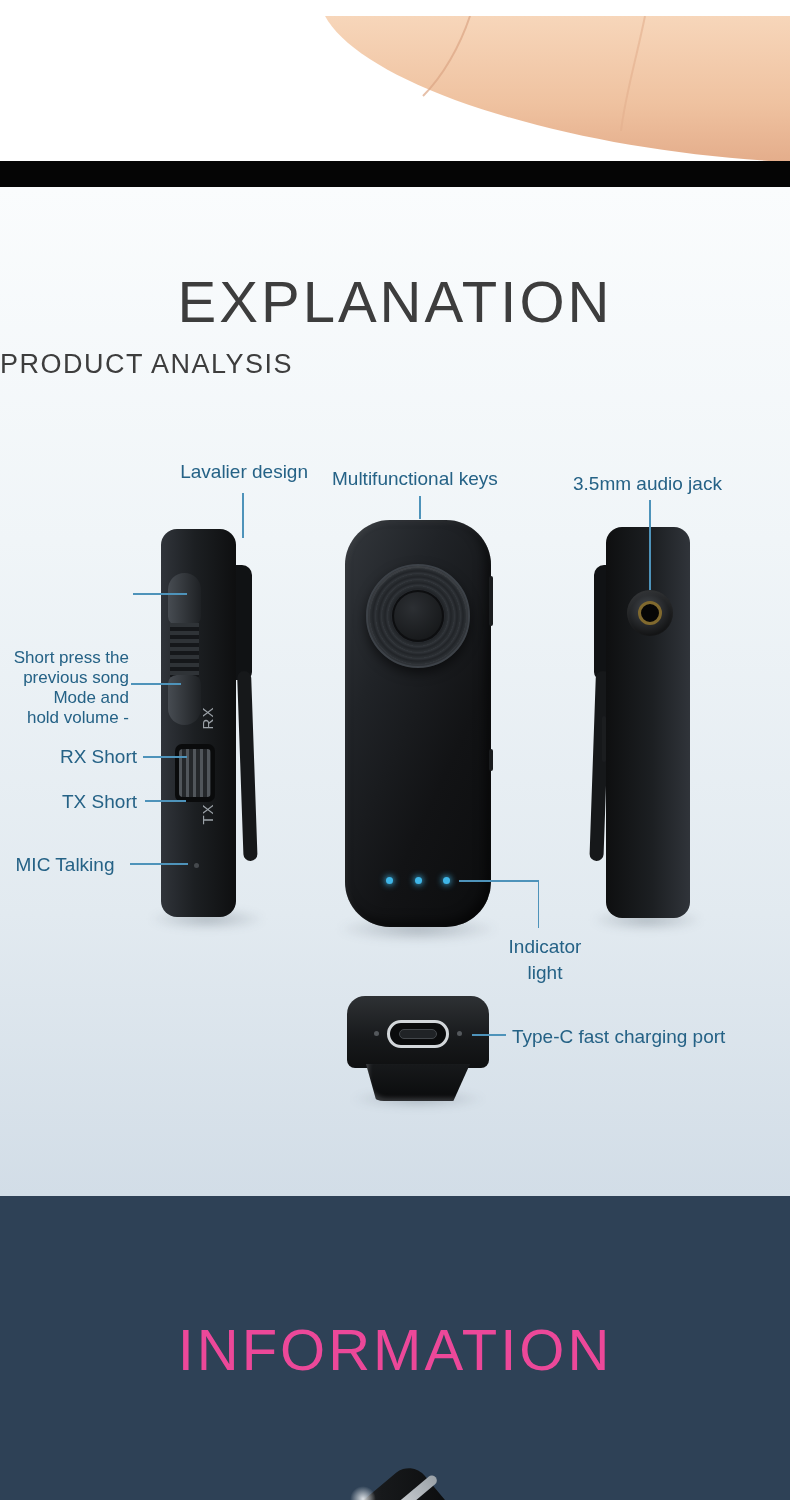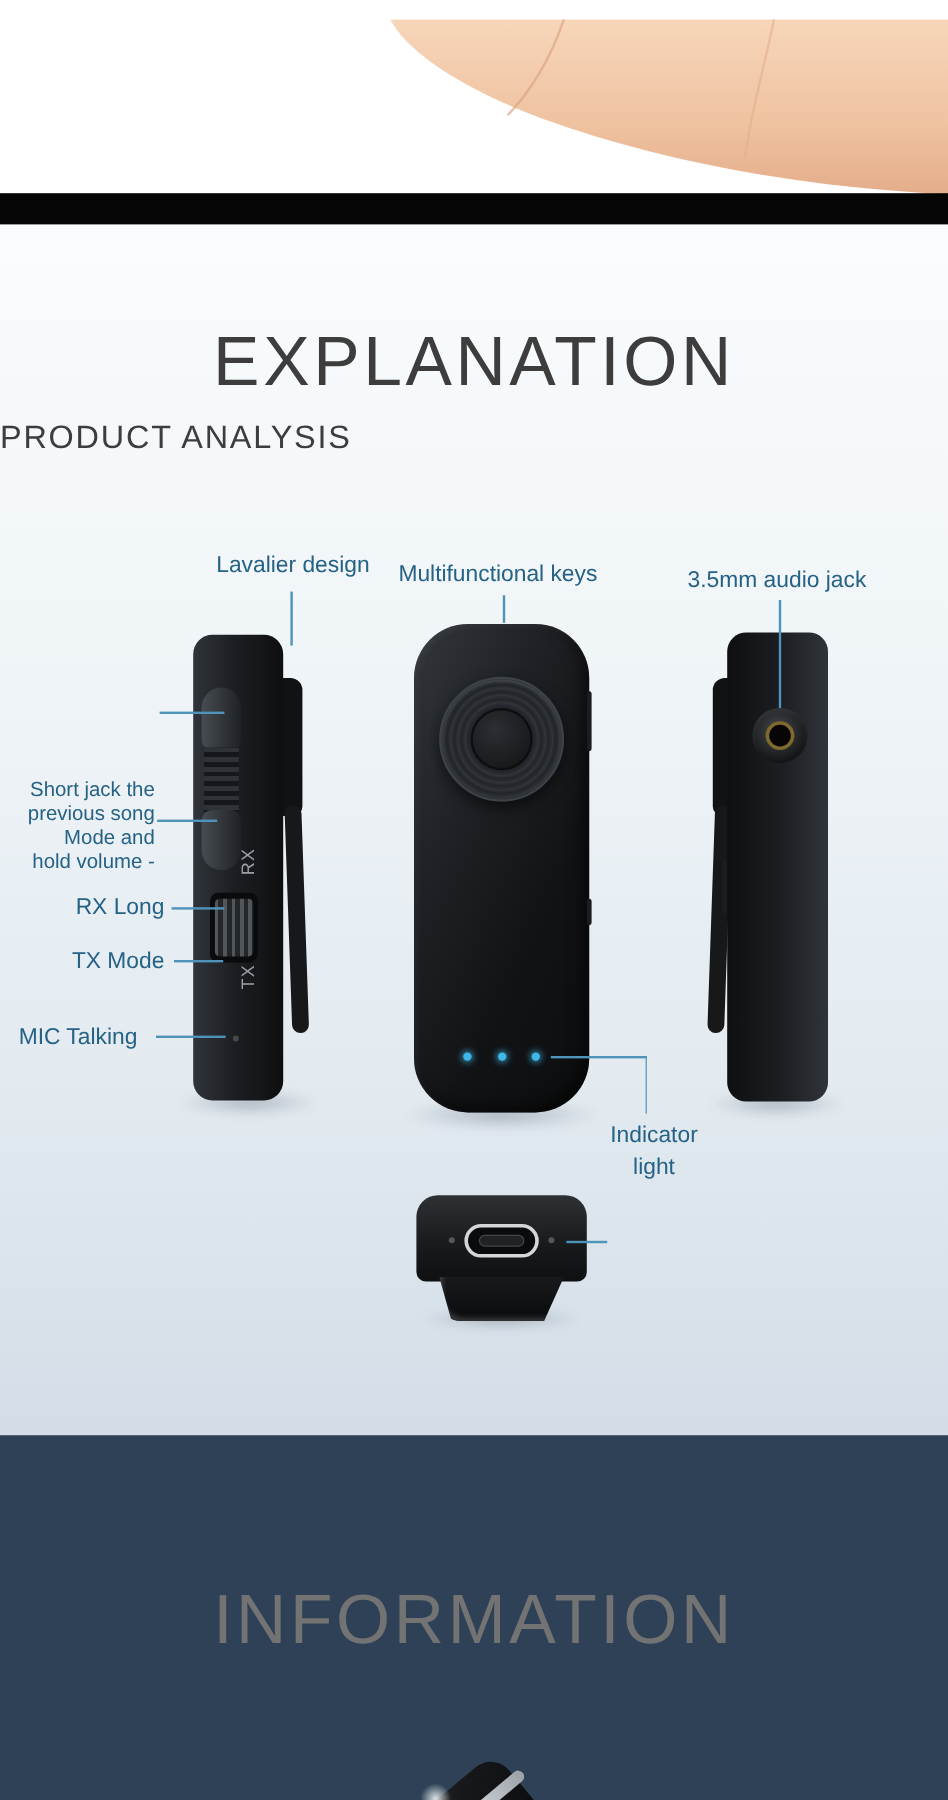--- a/index.html
+++ b/index.html
@@ -15,21 +15,21 @@
   
   .hand-area { position:absolute; left:295px; top:0; width:495px; height:150px; }
 
   
   .h-title { position:absolute; left:0; width:790px; text-align:center; color:var(--heading_text,#3d3d3d);
     font-size:58px; font-weight:500; letter-spacing:3px; }
   #title-explanation { top:252px; }
   .h-sub { position:absolute; left:0; width:790px; text-align:left; color:var(--heading_text,#3d3d3d);
     font-size:27px; font-weight:400; letter-spacing:1.5px; }
   #subtitle-analysis { top:333px; }
-  #title-information { position:absolute; left:0; top:1300px; width:790px; text-align:center; color:#737373;
+  #title-information { position:absolute; left:0; top:1300px; width:790px; text-align:center; color:#ec4899;
     font-size:58px; font-weight:500; letter-spacing:3px; }
   #subtitle-parameters { position:absolute; left:0; top:1382px; width:790px; text-align:center; color:#f2f5f7;
     font-size:26px; font-weight:400; letter-spacing:2px; }
 
   
   .callout { position:absolute; color:var(--callout_text,#256286); font-size:19px; line-height:23px; }
   .callout.small { font-size:17px; line-height:20px; }
   #lb-lavalier { left:130px; top:444px; width:178px; text-align:right; }
   #lb-keys { left:332px; top:451px; }
   #lb-jack { left:573px; top:456px; }
@@ -212,35 +212,36 @@
   <div class="cline" id="cl-ind-h"></div>
   <div class="cline" id="cl-ind-v"></div>
   <div class="cline" id="cl-typec"></div>
 
   <div class="callout" id="lb-lavalier">Lavalier design</div>
   <div class="callout" id="lb-keys">Multifunctional keys</div>
   <div class="callout" id="lb-jack">3.5mm audio jack</div>
 
 
   <div class="callout small" id="lb-prev">
-    <div>Short jack the</div>
+    <div>Short press the</div>
     <div>previous song</div>
     <div>Mode and</div>
     <div>hold volume -</div>
   </div>
 
-  <div class="callout" id="lb-rx">RX Long</div>
-  <div class="callout" id="lb-tx">TX Mode</div>
+  <div class="callout" id="lb-rx">RX Short</div>
+  <div class="callout" id="lb-tx">TX Short</div>
   <div class="callout" id="lb-mic">MIC Talking</div>
 
   <div class="callout" id="lb-ind">
     <div>Indicator</div>
     <div>light</div>
   </div>
 
+  <div class="callout" id="lb-typec">Type-C fast charging port</div>
 
   <div id="title-information">INFORMATION</div>
 
   <div id="mini-body"></div>
   <div id="mini-glint"></div>
   <div id="mini-glint2"></div>
 
 </div>
 
 </body></html>

